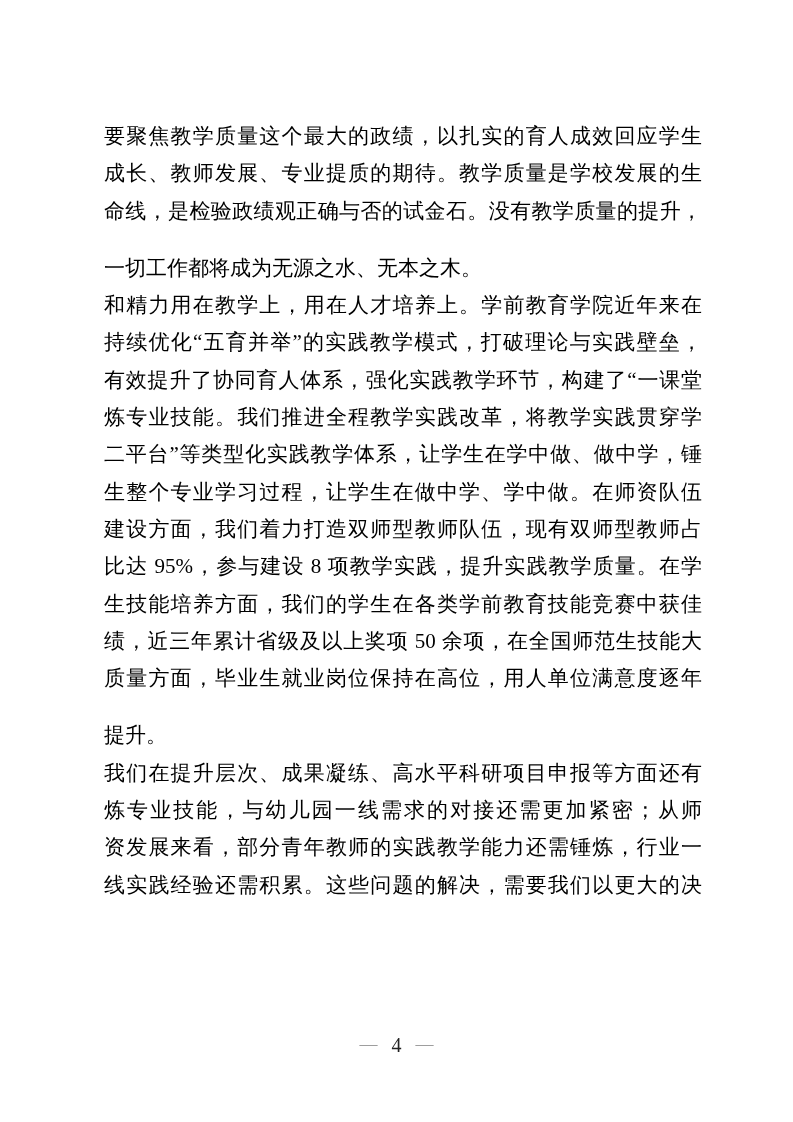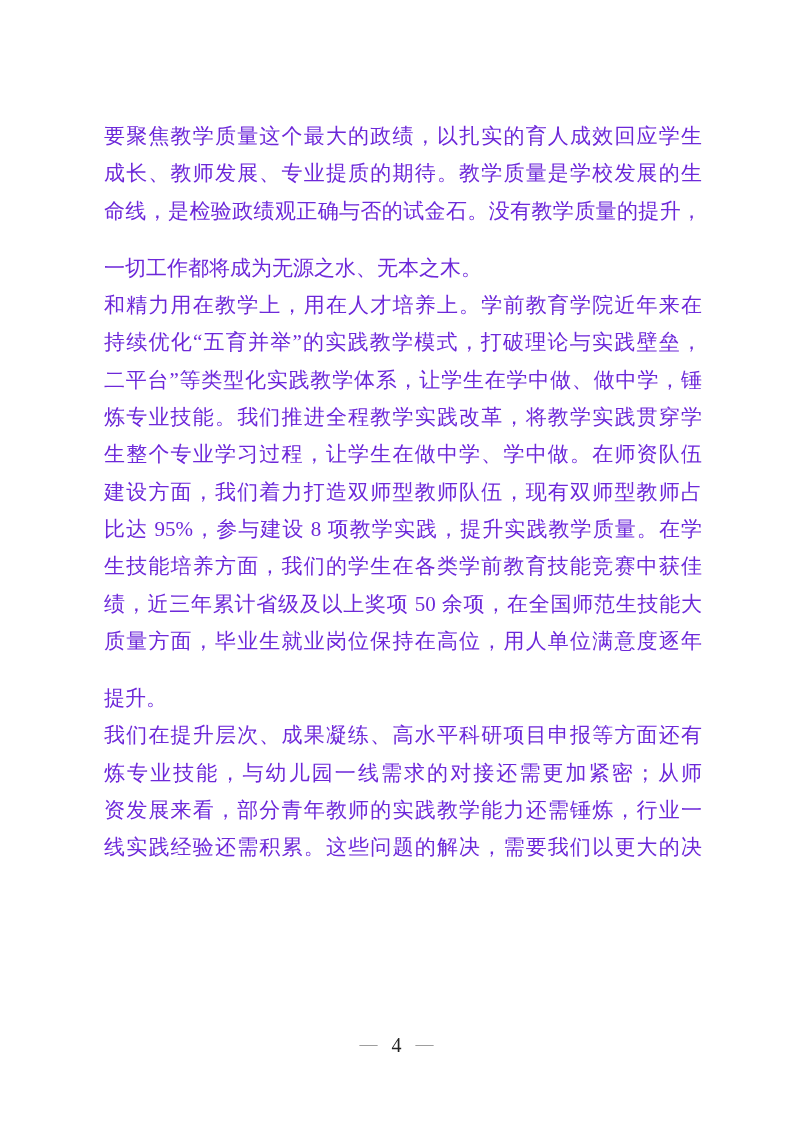--- a/index.html
+++ b/index.html
@@ -15,21 +15,21 @@
     overflow: hidden;
     font-family: "Liberation Serif", "DejaVu Serif", serif;
   }
   .content {
     position: absolute;
     left: 104px;
     top: 118px;
     width: 598px;
     font-size: 21px;
     line-height: 37.3px;
-    color: #6d28d9;
+    color: #000000;
     letter-spacing: 0;
   }
   .para {
     margin: 0;
     padding: 0;
   }
   .line {
     text-align: justify;
     text-align-last: justify;
     height: 37.3px;
@@ -73,22 +73,23 @@
 
   <div class="para">
         <div class="line">要聚焦教学质量这个最大的政绩，以扎实的育人成效回应学生</div>
         <div class="line">成长、教师发展、专业提质的期待。教学质量是学校发展的生</div>
         <div class="line">命线，是检验政绩观正确与否的试金石。没有教学质量的提升，</div>
         <div class="line last-left">一切工作都将成为无源之水、无本之木。</div>
       </div>
       <div class="para">
         <div class="line">和精力用在教学上，用在人才培养上。学前教育学院近年来在</div>
         <div class="line">持续优化“五育并举”的实践教学模式，打破理论与实践壁垒，</div>
+        <div class="line">有效提升了协同育人体系，强化实践教学环节，构建了“一课堂</div>
+        <div class="line">炼专业技能。我们推进全程教学实践改革，将教学实践贯穿学</div>
         <div class="line">二平台”等类型化实践教学体系，让学生在学中做、做中学，锤</div>
-        <div class="line">炼专业技能。我们推进全程教学实践改革，将教学实践贯穿学</div>
         <div class="line">生整个专业学习过程，让学生在做中学、学中做。在师资队伍</div>
         <div class="line">建设方面，我们着力打造双师型教师队伍，现有双师型教师占</div>
         <div class="line">比达 95%，参与建设 8 项教学实践，提升实践教学质量。在学</div>
         <div class="line">生技能培养方面，我们的学生在各类学前教育技能竞赛中获佳</div>
         <div class="line">绩，近三年累计省级及以上奖项 50 余项，在全国师范生技能大</div>
         <div class="line">质量方面，毕业生就业岗位保持在高位，用人单位满意度逐年</div>
         <div class="line last-left">提升。</div>
       </div>
       <div class="para">
         <div class="line">我们在提升层次、成果凝练、高水平科研项目申报等方面还有</div>

